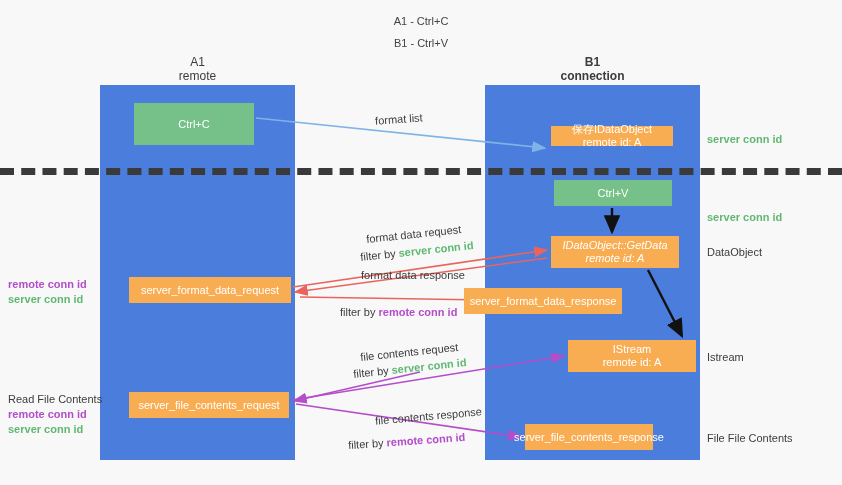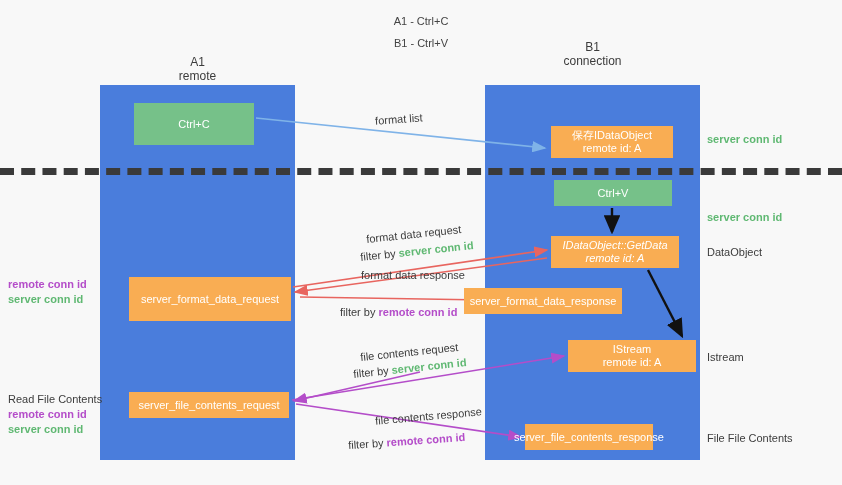--- a/index.html
+++ b/index.html
@@ -10,42 +10,42 @@
     position:relative;overflow:hidden;
     color:#434343;
   }
   #stage{position:absolute;inset:0;}
   .lane{position:absolute;background:#4a7ddc;}
   #lane-a1{left:100px;top:85px;width:195px;height:375px;}
   #lane-b1{left:485px;top:85px;width:215px;height:375px;}
 
   .lane-head{position:absolute;text-align:center;font-size:12px;line-height:14px;color:#3c3c3c;}
   #head-a1{left:100px;top:55px;width:195px;}
-  #head-b1{left:485px;top:40px;width:215px;}
+  #head-b1{left:485px;top:55px;width:215px;font-weight:bold;}
 
   #title{
     position:absolute;left:0;top:10px;width:842px;text-align:center;
     font-size:11px;line-height:22px;color:#434343;white-space:pre-line;
   }
 
   .box{
     position:absolute;box-sizing:border-box;
     display:flex;flex-direction:column;align-items:center;justify-content:center;
     color:#ffffff;text-align:center;
     font-size:11px;line-height:13px;
   }
   .box.green{background:#76c189;}
   .box.orange{background:#f9ad53;}
 
   #box-ctrlc{left:134px;top:103px;width:120px;height:42px;}
-  #box-save{left:551px;top:126px;width:122px;height:32px;}
+  #box-save{left:551px;top:126px;width:122px;height:20px;}
   #box-ctrlv{left:554px;top:180px;width:118px;height:26px;}
   #box-getdata{left:551px;top:236px;width:128px;height:32px;font-style:italic;}
   #box-istream{left:568px;top:340px;width:128px;height:32px;}
-  #box-fmt-req{left:129px;top:277px;width:162px;height:44px;}
+  #box-fmt-req{left:129px;top:277px;width:162px;height:26px;}
   #box-fmt-res{left:464px;top:288px;width:158px;height:26px;}
   #box-file-req{left:129px;top:392px;width:160px;height:26px;}
   #box-file-res{left:525px;top:424px;width:128px;height:26px;}
 
   .lbl{position:absolute;font-size:11px;line-height:14px;color:#3c3c3c;white-space:nowrap;}
   .lbl.green{color:#5fb872;font-weight:bold;}
   .g{color:#5fb872;font-weight:bold;}
   .p{color:#b44dc9;font-weight:bold;}
 
   #lbl-format-list{left:375px;top:112px;transform:rotate(-4deg);}

